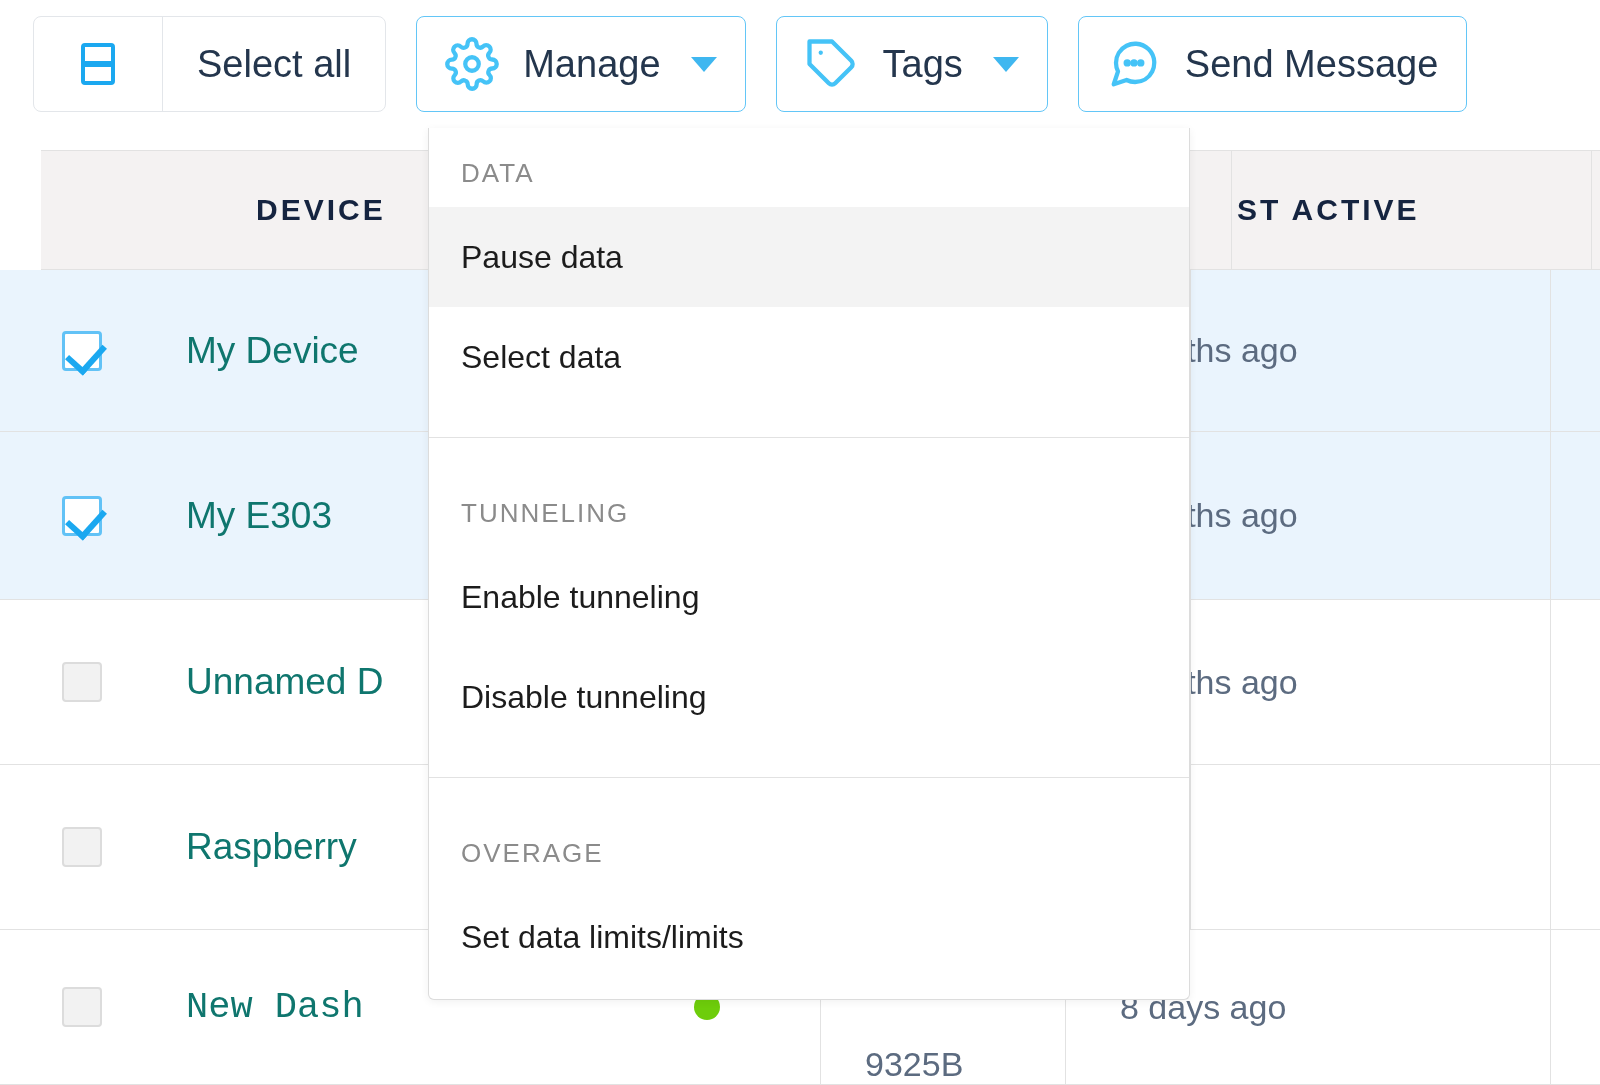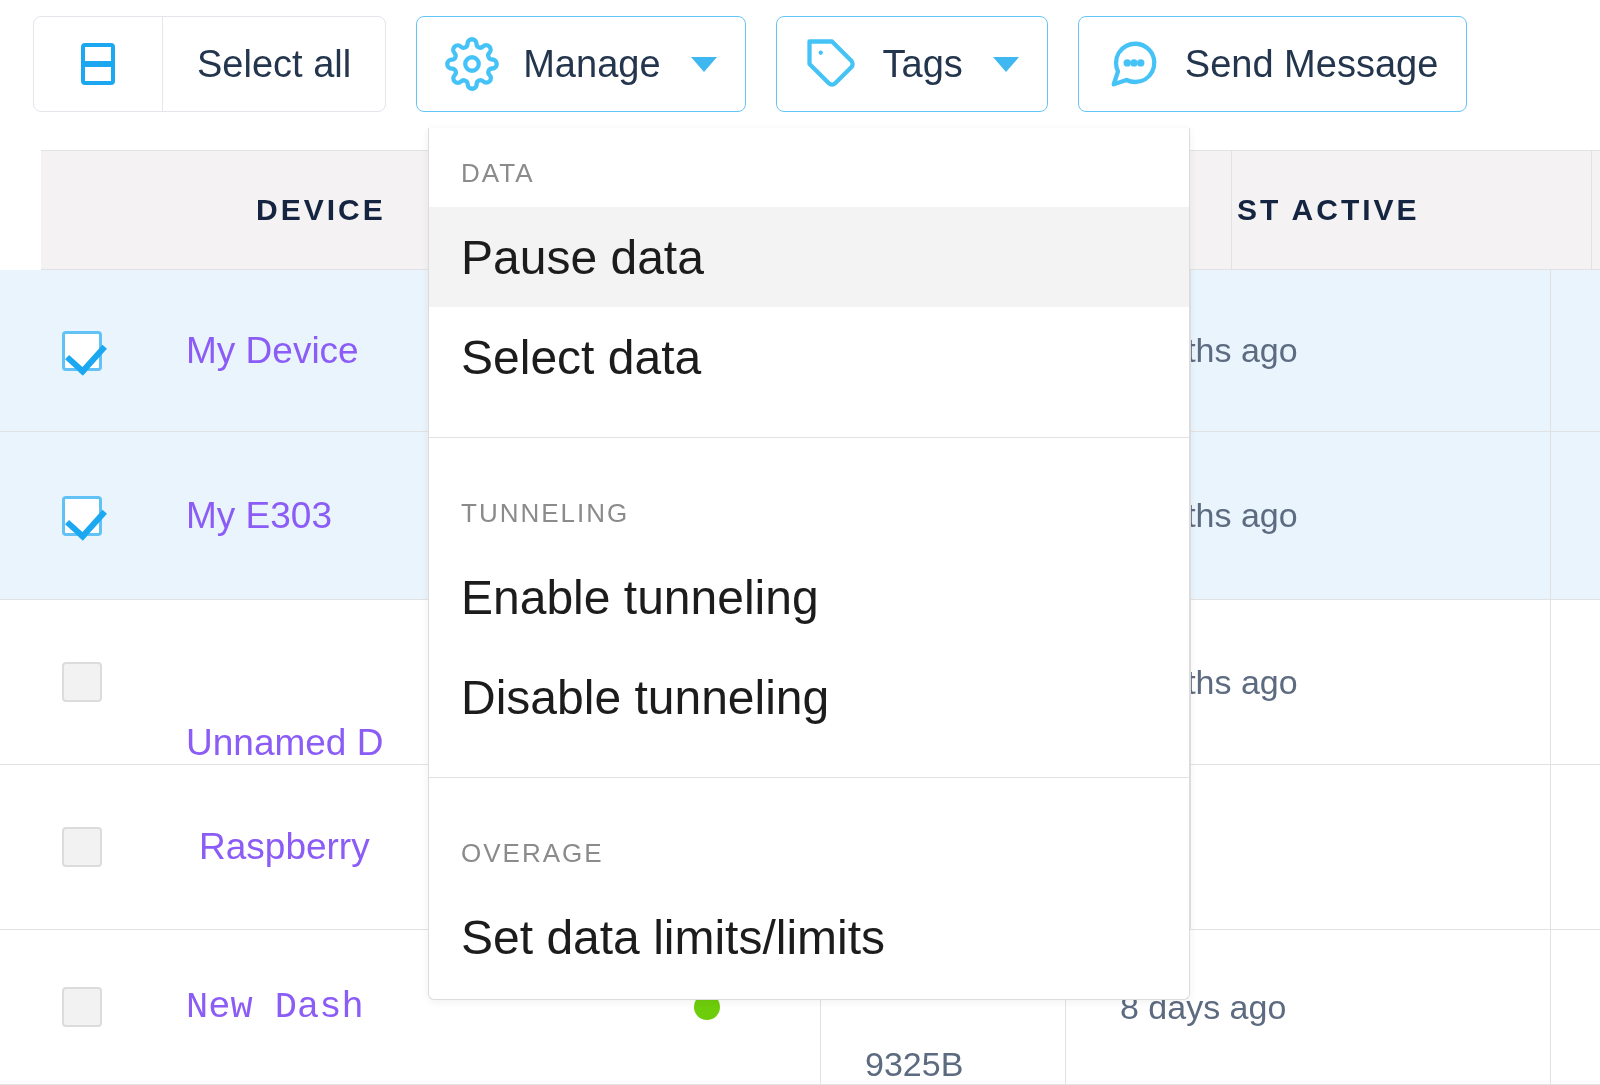--- a/index.html
+++ b/index.html
@@ -131,21 +131,21 @@
   }
   .row.selected { background: #eaf4fd; }
   .cell {
     position: absolute;
     display: flex;
     align-items: center;
     height: 100%;
   }
   .dev-name {
     font-size: 37px;
-    color: #8b5cf6;
+    color: #0f766e;
     white-space: nowrap;
   }
   .muted {
     font-size: 34px;
     color: #5c6b80;
     white-space: nowrap;
   }
   .chk {
     width: 40px; height: 40px;
     border: 2px solid #dcdcdc;
@@ -187,21 +187,21 @@
     overflow: hidden;
   }
   .menu-section-label {
     font-size: 26px;
     letter-spacing: 2px;
     color: #8b8b8b;
     padding: 30px 0 0 32px;
     font-weight: 400;
   }
   .menu-item {
-    font-size: 48px;
+    font-size: 32px;
     color: #1c1c1c;
     padding: 0 32px;
     height: 100px;
     display: flex;
     align-items: center;
     cursor: pointer;
     white-space: nowrap;
   }
   .menu-item.hover { background: #f3f3f3; }
   .menu-sep {
@@ -296,35 +296,35 @@
         <span class="muted">months ago</span>
       </div>
       <div class="col-sep" style="left:1190px; height:168px;"></div>
       <div class="col-sep" style="left:1550px; height:168px;"></div>
     </div>
 
     <div class="row" style="top:450px; height:165px;">
       <div class="cell" style="left:62px;">
         <span class="chk"></span>
       </div>
-      <div class="cell" style="left:186px;align-items:flex-end;">
+      <div class="cell" style="left:186px;">
         <span class="dev-name">Unnamed D</span>
       </div>
       <div class="cell" style="left:1120px;">
         <span class="muted">months ago</span>
       </div>
       <div class="col-sep" style="left:1190px; height:165px;"></div>
       <div class="col-sep" style="left:1550px; height:165px;"></div>
     </div>
 
     <div class="row" style="top:615px; height:165px;">
       <div class="cell" style="left:62px;">
         <span class="chk"></span>
       </div>
-      <div class="cell" style="left:186px;margin-left:13px;">
+      <div class="cell" style="left:186px;">
         <span class="dev-name">Raspberry </span>
       </div>
       <div class="col-sep" style="left:1190px; height:165px;"></div>
       <div class="col-sep" style="left:1550px; height:165px;"></div>
     </div>
 
     <div class="row" style="top:780px; height:155px;">
       <div class="cell" style="left:62px;">
         <span class="chk"></span>
       </div>

